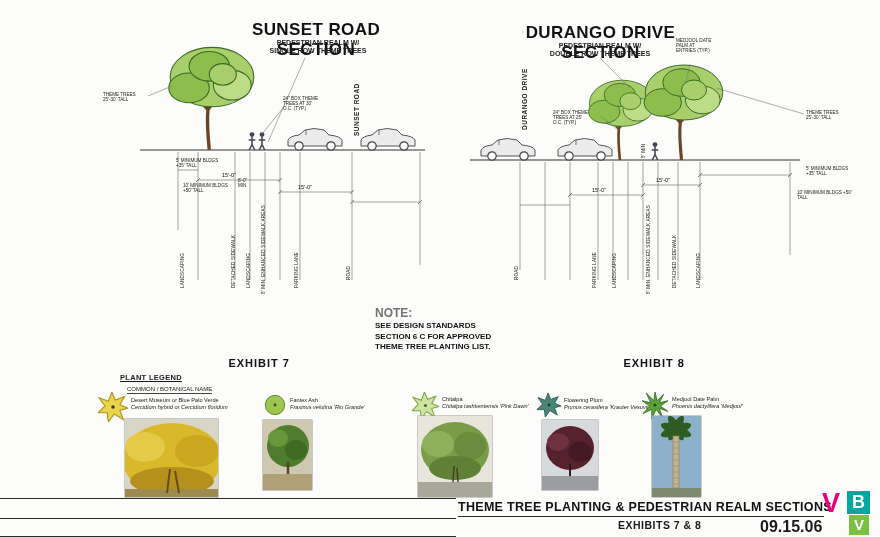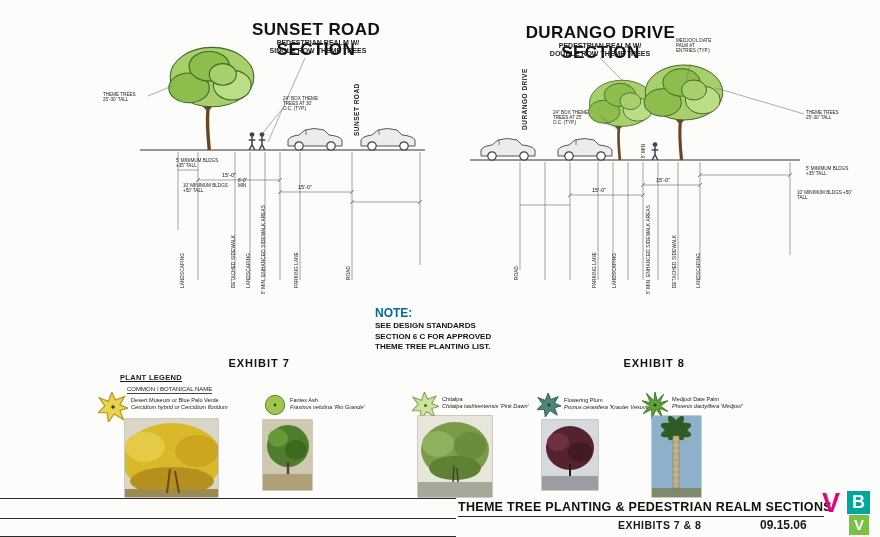--- a/index.html
+++ b/index.html
@@ -9,21 +9,21 @@
   .b{font-weight:bold;}
   svg.draw{position:absolute;overflow:visible;}
   .stitle{position:absolute;font-weight:bold;font-size:17px;letter-spacing:.4px;text-align:center;color:#111;}
   .ssub{position:absolute;font-weight:bold;font-size:7px;line-height:8px;text-align:center;color:#222;}
   .vt{position:absolute;writing-mode:vertical-rl;transform:rotate(180deg);font-size:4.6px;
       line-height:5.5px;letter-spacing:.2px;color:#222;white-space:nowrap;}
   .vtb{font-size:6.5px;font-weight:bold;letter-spacing:.5px;}
   .tiny{position:absolute;font-size:4.6px;line-height:5.2px;color:#222;}
   .dimlbl{position:absolute;font-size:5.5px;color:#111;white-space:nowrap;}
   .exhibit{position:absolute;font-weight:bold;font-size:11px;letter-spacing:1px;text-align:right;color:#111;margin-top:40px;}
-  .notehead{position:absolute;font-weight:bold;font-size:12px;color:#0369a1;}
+  .notehead{position:absolute;font-weight:bold;font-size:12px;color:#737373;}
   .noteline{position:absolute;font-weight:bold;font-size:8px;line-height:10.5px;color:#111;}
   .photo{position:absolute;overflow:hidden;box-shadow:0 0 0 .5px #9a9a92;}
   .photo svg{display:block;width:100%;height:100%;}
   .licon{position:absolute;}
   .lname{position:absolute;font-size:5.6px;line-height:6.6px;color:#222;}
   .lname .bot{font-style:italic;}
   .rule{position:absolute;background:#2b2b2b;height:1px;}
   .foot-big{position:absolute;font-weight:bold;font-size:14px;letter-spacing:1.2px;color:#111;}
   .foot-mid{position:absolute;font-weight:bold;font-size:13px;letter-spacing:1.2px;color:#222;}
   .sheet-title{position:absolute;font-weight:bold;font-size:12.5px;letter-spacing:.3px;color:#111;}
@@ -312,21 +312,21 @@
     </svg>
   </div>
 
   <div class="rule" style="left:0;top:498px;width:456px;"></div>
   <div class="rule" style="left:0;top:518px;width:456px;"></div>
   <div class="rule" style="left:0;top:536px;width:456px;"></div>
 
   <div class="sheet-title" style="left:458px;top:500px;">THEME TREE PLANTING &amp; PEDESTRIAN REALM SECTIONS</div>
   <div class="rule" style="left:458px;top:516px;width:366px;"></div>
   <div class="abs b" style="left:618px;top:519px;font-size:10.5px;letter-spacing:.5px;">EXHIBITS 7 &amp; 8</div>
-  <div class="abs b" style="left:760px;top:518px;font-size:12px;">09.15.06</div>
+  <div class="abs b" style="left:760px;top:518px;font-size:16px;">09.15.06</div>
 
   <div class="abs" style="left:822px;top:488px;width:56px;height:48px;">
     <span class="logo-letter" style="left:0;top:2px;font-size:27px;color:#e6017e;">V</span>
     <span class="logo-letter" style="left:25px;top:3px;width:23px;height:23px;background:#00a79d;color:#fff;font-size:18px;text-align:center;line-height:23px;display:block;position:absolute;">B</span>
     <span class="logo-letter" style="left:27px;top:27px;width:20px;height:20px;background:#7ac143;color:#fff;font-size:15px;text-align:center;line-height:20px;display:block;position:absolute;">V</span>
   </div>
 
 </div>
 
 </body></html>

